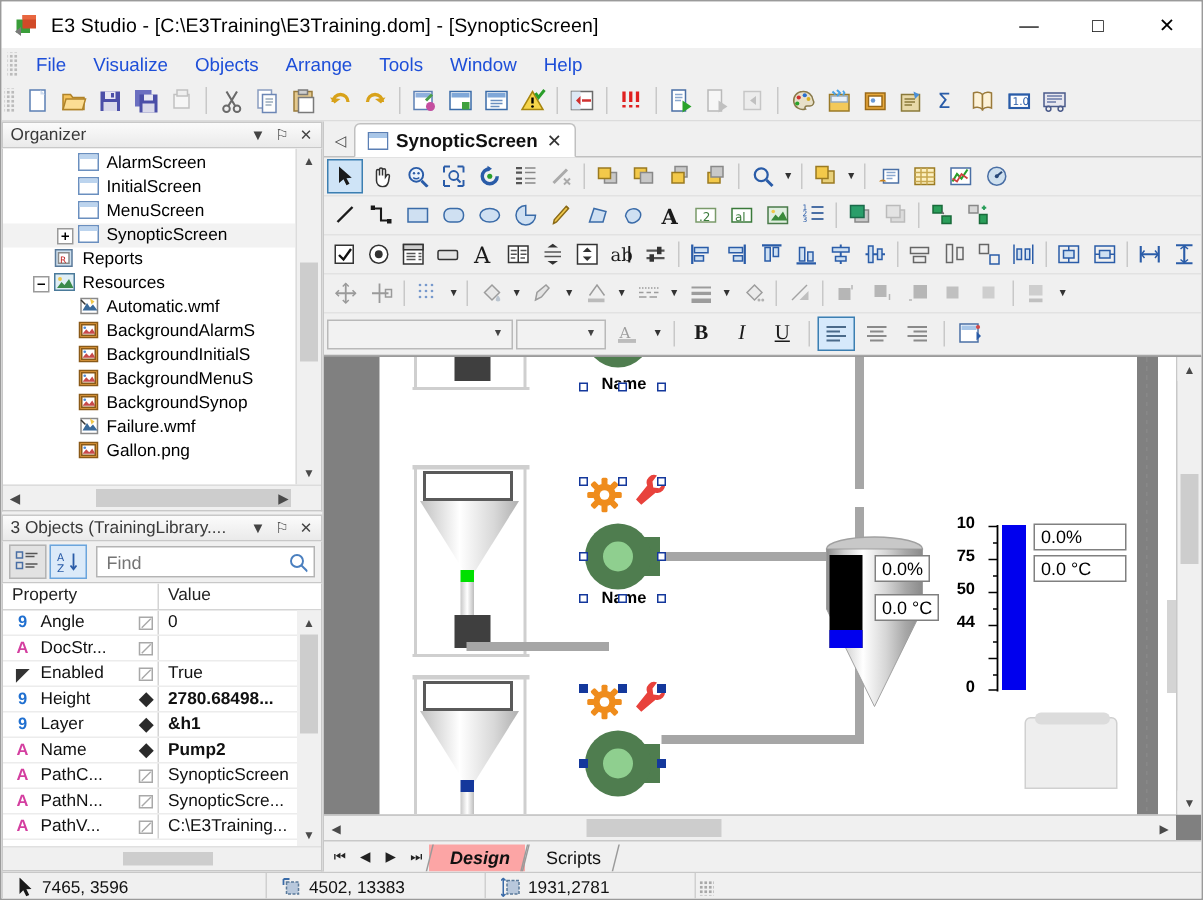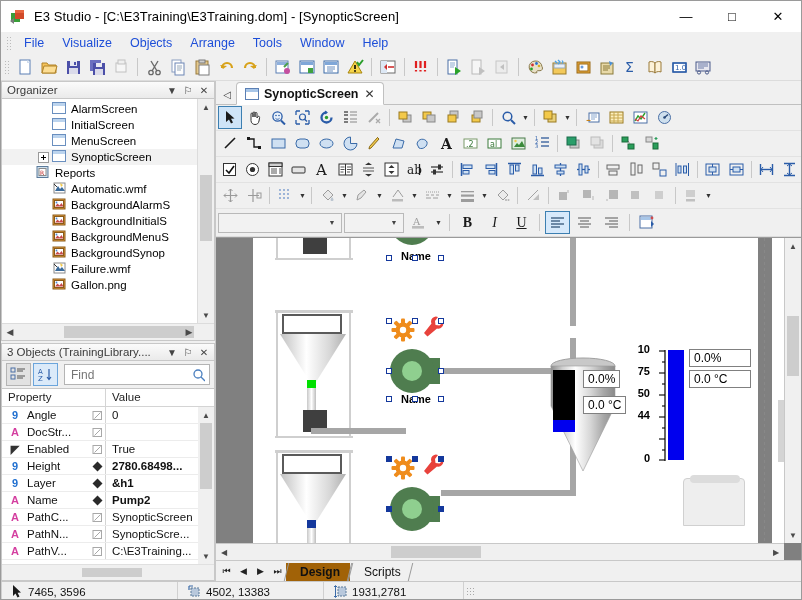--- a/index.html
+++ b/index.html
@@ -156,21 +156,21 @@
   .sb-btn { display:flex; align-items:center; justify-content:center; font-size:8px; color:#4a4a4a;
             background:#f0f0f0; }
   .sb-thumb { background:#cdcdcd; position:absolute; }
 
   .bottomtabs { height:21px; background:#f0f0f0; display:flex; align-items:flex-end;
                 border-top:1px solid #c8c8c8; padding-left:2px; }
   .btnav { width:17px; height:20px; display:flex; align-items:center; justify-content:center;
            font-size:9px; color:#222; }
   .sheet-tab { height:18px; display:flex; align-items:center; padding:0 10px 0 14px; font-size:12px;
                position:relative; color:#111; }
-  .sheet-tab.active { font-weight:bold; background:#a16207; }
+  .sheet-tab.active { font-weight:bold; background:#fca5a5;font-style:italic; }
   .sheet-tab::before { content:""; position:absolute; left:0; top:0; bottom:0; width:10px;
                        border-left:1px solid #9a9a9a; transform:skewX(-14deg); }
   .sheet-tab::after { content:""; position:absolute; right:0; top:0; bottom:0; width:10px;
                       border-right:1px solid #9a9a9a; transform:skewX(-14deg); }
 
   
   .statusbar { height:20px; background:#f0f0f0; border-top:1px solid #c8c8c8; display:flex;
                align-items:center; font-size:11.5px; color:#111; }
   .st-cell { display:flex; align-items:center; gap:5px; padding:0 10px; height:100%;
              border-left:1px solid #d0d0d0; }
@@ -477,20 +477,30 @@
               <span>SynopticScreen</span>
             </div>
             <div class="trow">
               <span style="width: 32px; flex: 0 0 auto;"></span>
               <span class="ico"><svg width="15" height="13">
                   <rect x="1" y="0.5" width="11" height="11" fill="#cfe0ee" stroke="#5a7a9a"></rect>
                   <rect x="3" y="2.5" width="7" height="7" fill="#fff" stroke="#8a8a8a"></rect>
                   <text x="4" y="9" font-size="6" font-family="DejaVu Sans, sans-serif" fill="#c02020">R</text>
                 </svg></span>
               <span>Reports</span>
+            </div>
+            <div class="trow">
+              <span style="width: 18px; flex: 0 0 auto;"></span>
+              <span class="exp"></span>
+              <span class="ico"><svg width="15" height="13">
+                  <rect x="0.5" y="0.5" width="13" height="11" fill="#dfeef5" stroke="#4a7a9a"></rect>
+                  <path d="M2 10 l3 -4 l2 2 l3 -4 l3 6z" fill="#3a8a4a"></path>
+                  <circle cx="4" cy="4" r="1.3" fill="#f0c84a"></circle>
+                </svg></span>
+              <span>Resources</span>
             </div>
             <div class="trow">
               <span style="width: 48px; flex: 0 0 auto;"></span>
               <span class="ico"><svg width="15" height="13">
                   <rect x="2" y="1" width="11" height="10" fill="#fff" stroke="#8a8a8a"></rect>
                   <path d="M3 9 l3 -5 l2 3 l2 -2 l3 4z" fill="#3a6a9a"></path>
                   <path d="M8 1 l3 2 l-2 2z" fill="#f0c84a"></path>
                   <path d="M2 2 l3 3" stroke="#333"></path>
                 </svg></span>
               <span>Automatic.wmf</span>

